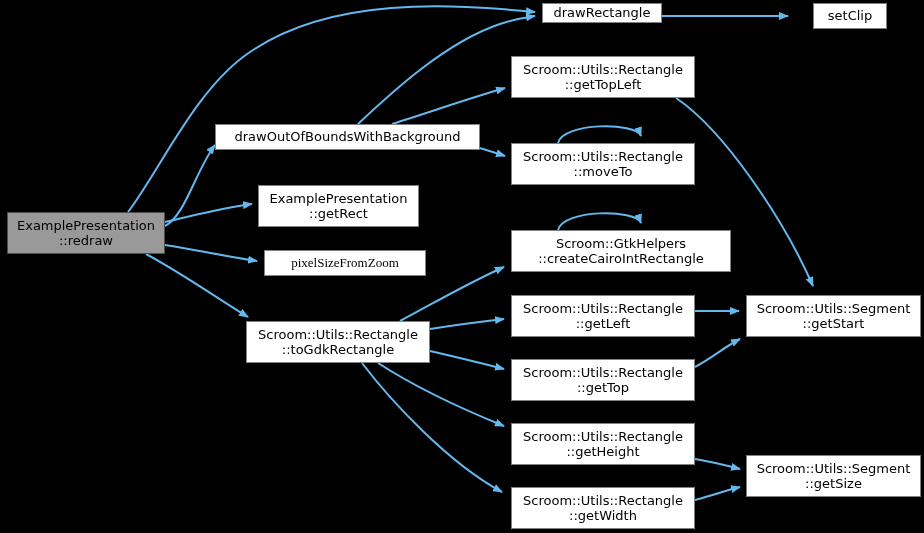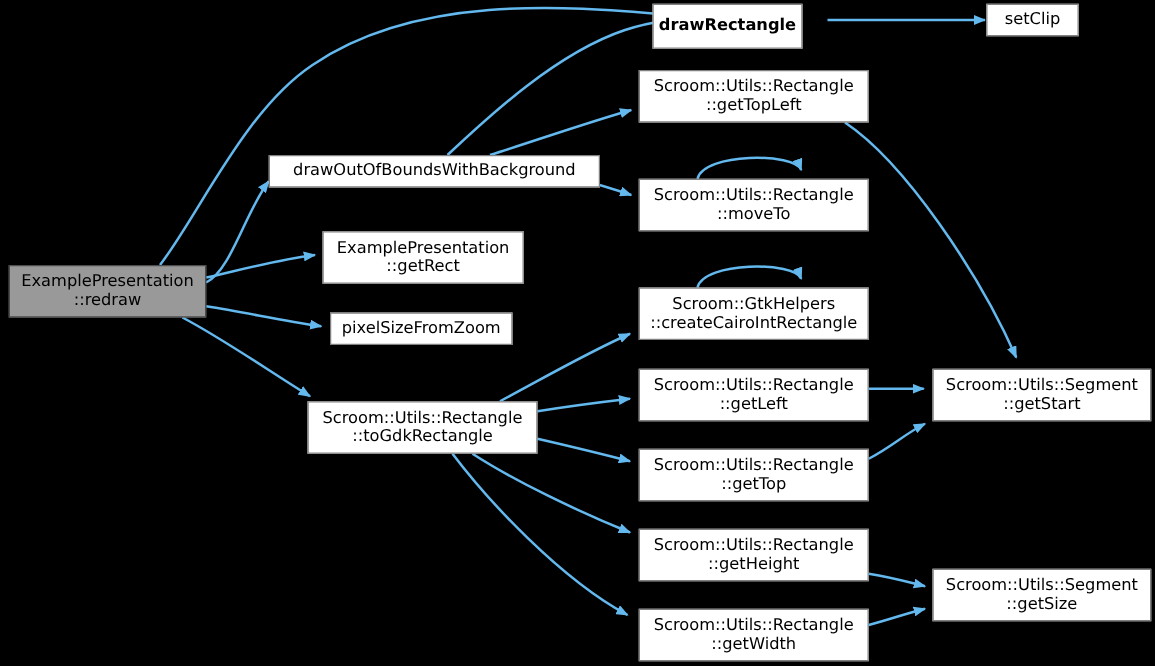--- a/index.html
+++ b/index.html
@@ -102,30 +102,30 @@
 
     <path d="M695,500 C714,495 724,491 740,487" fill="none" stroke="#63b8ee" stroke-width="2" marker-end="url(#ah)"></path>
   </svg>
 
   <div id="node-layer">
       <div class="node highlight" style="left: 7px; top: 212px; width: 158px; height: 42px;"><span class="node-label">ExamplePresentation
 ::redraw</span></div>
       <div class="node" style="left: 215px; top: 124px; width: 265px; height: 26px;"><span class="node-label">drawOutOfBoundsWithBackground</span></div>
       <div class="node" style="left: 258px; top: 185px; width: 161px; height: 42px;"><span class="node-label">ExamplePresentation
 ::getRect</span></div>
-      <div class="node" style="left: 264px; top: 250px; width: 146px; height: 26px;"><span class="node-label">pixelSizeFromZoom</span></div>
+      <div class="node" style="left: 264px; top: 250px; width: 162px; height: 26px; font-family: Liberation Serif, serif;"><span class="node-label">pixelSizeFromZoom</span></div>
       <div class="node" style="left: 246px; top: 321px; width: 184px; height: 42px;"><span class="node-label">Scroom::Utils::Rectangle
 ::toGdkRectangle</span></div>
-      <div class="node" style="left: 522px; top: 3px; width: 120px; height: 36px; font-weight: bold;"><span class="node-label">drawRectangle</span></div>
-      <div class="node" style="left: 789px; top: 3px; width: 74px; height: 26px;"><span class="node-label">setClip</span></div>
+      <div class="node" style="left: 542px; top: 3px; width: 120px; height: 20px;"><span class="node-label">drawRectangle</span></div>
+      <div class="node" style="left: 813px; top: 3px; width: 74px; height: 26px;"><span class="node-label">setClip</span></div>
       <div class="node" style="left: 511px; top: 56px; width: 184px; height: 42px;"><span class="node-label">Scroom::Utils::Rectangle
 ::getTopLeft</span></div>
       <div class="node" style="left: 511px; top: 143px; width: 184px; height: 42px;"><span class="node-label">Scroom::Utils::Rectangle
 ::moveTo</span></div>
-      <div class="node" style="left: 511px; top: 230px; width: 184px; height: 42px;"><span class="node-label">Scroom::GtkHelpers
+      <div class="node" style="left: 511px; top: 230px; width: 220px; height: 42px;"><span class="node-label">Scroom::GtkHelpers
 ::createCairoIntRectangle</span></div>
       <div class="node" style="left: 511px; top: 295px; width: 184px; height: 42px;"><span class="node-label">Scroom::Utils::Rectangle
 ::getLeft</span></div>
       <div class="node" style="left: 511px; top: 359px; width: 184px; height: 42px;"><span class="node-label">Scroom::Utils::Rectangle
 ::getTop</span></div>
       <div class="node" style="left: 511px; top: 423px; width: 184px; height: 42px;"><span class="node-label">Scroom::Utils::Rectangle
 ::getHeight</span></div>
       <div class="node" style="left: 511px; top: 487px; width: 184px; height: 42px;"><span class="node-label">Scroom::Utils::Rectangle
 ::getWidth</span></div>
       <div class="node" style="left: 746px; top: 295px; width: 175px; height: 42px;"><span class="node-label">Scroom::Utils::Segment

